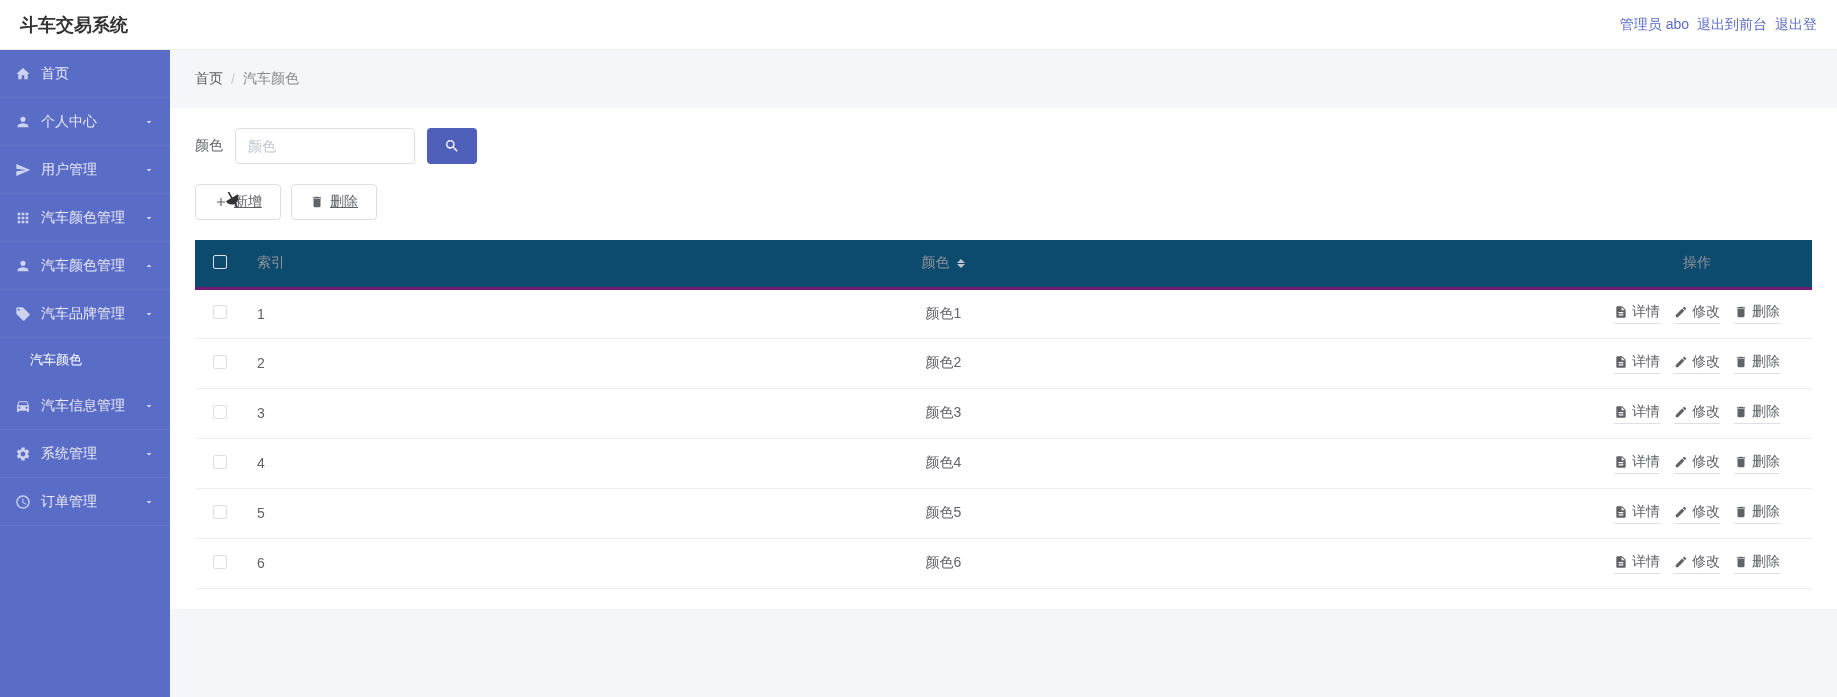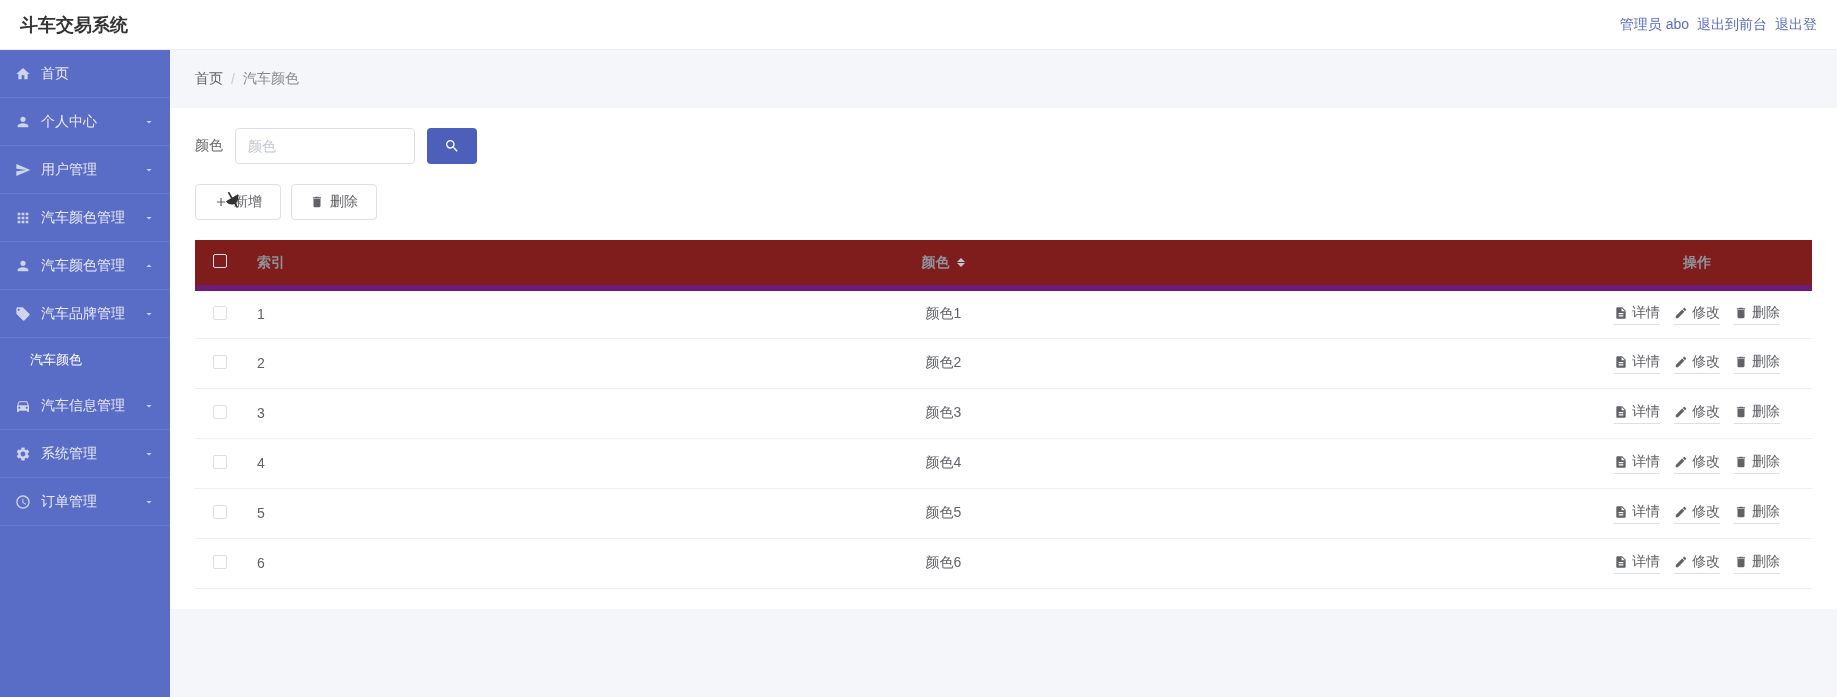--- a/index.html
+++ b/index.html
@@ -19,24 +19,24 @@
 .breadcrumb { padding: 20px 25px; display: flex; align-items: center; gap: 8px; font-size: 14px; }
 .breadcrumb-item { color: #888; }
 .breadcrumb-item.active { color: #606266; }
 .breadcrumb-sep { color: #ccc; }
 .content-card { background: #fff; margin: 0 0 20px 0; padding: 20px 25px; }
 .search-row { display: flex; align-items: center; gap: 12px; margin-bottom: 20px; }
 .search-label { color: #606266; font-size: 14px; }
 .search-input { width: 180px; height: 36px; border: 1px solid #dcdfe6; border-radius: 4px; padding: 0 12px; font-size: 14px; }
 .search-input::placeholder { color: #c0c4cc; }
 .search-btn { width: 50px; height: 36px; background: #4d5fb8; border: none; border-radius: 4px; color: #fff; cursor: pointer; display: flex; align-items: center; justify-content: center; }
-.action-row { display: flex; gap: 10px; margin-bottom: 20px; }
+.action-row { display: flex; gap: 10px; margin-bottom: 20px; text-decoration: underline; }
 .action-btn { height: 36px; padding: 0 18px; border: 1px solid #dcdfe6; background: #fff; border-radius: 4px; cursor: pointer; display: flex; align-items: center; gap: 6px; font-size: 14px; color: #606266; }
 .table { width: 100%; border-collapse: collapse; }
-.table th { background: #7f1d1d; height: 48px; padding: 0 12px; text-align: left; font-weight: bold; color: #909399; font-size: 14px; border-bottom: 6px solid #701a75; }
+.table th { background: #0c4a6e; height: 48px; padding: 0 12px; text-align: left; font-weight: normal; color: #909399; font-size: 14px; border-bottom: 3px solid #701a75; }
 .table td { height: 50px; padding: 0 12px; border-bottom: 1px solid #ebeef5; font-size: 14px; color: #606266; }
 .table .col-check { width: 50px; text-align: center; }
 .table .col-index { width: 60px; }
 .table .col-color { text-align: center; }
 .table .col-actions { width: 230px; text-align: center; white-space: nowrap; }
 .checkbox { width: 14px; height: 14px; border: 1px solid #dcdfe6; border-radius: 2px; display: inline-block; cursor: pointer; }
 .sort-icons { display: inline-flex; flex-direction: column; margin-left: 4px; vertical-align: middle; gap: 1px; }
 .sort-up, .sort-down { width: 0; height: 0; border-left: 4px solid transparent; border-right: 4px solid transparent; }
 .sort-up { border-bottom: 4px solid #c0c4cc; }
 .sort-down { border-top: 4px solid #c0c4cc; }

